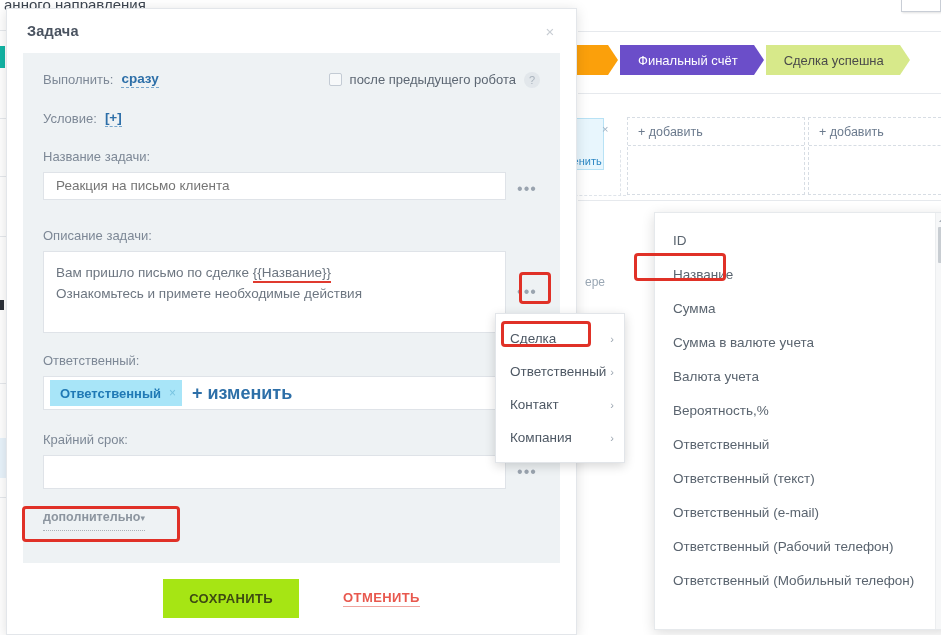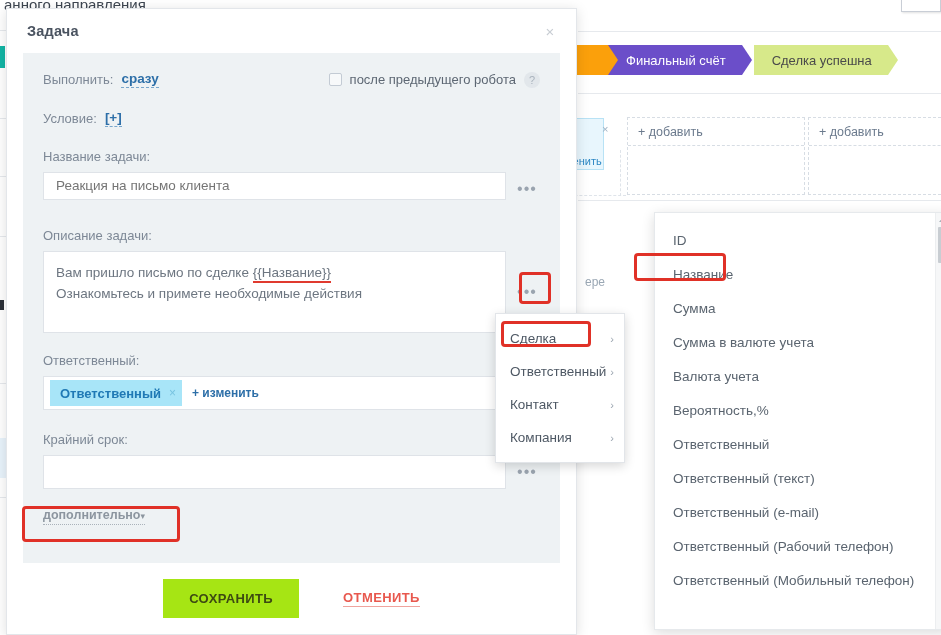--- a/index.html
+++ b/index.html
@@ -137,29 +137,29 @@
   .resp-input {
     flex: 1; height: 34px; background: #fff; border: 1px solid #dfe3e8;
     display: flex; align-items: center; padding: 0 6px; gap: 10px;
   }
   .resp-tag {
     background: #a8e5f8; color: #1f79b5; font-size: 13px; font-weight: bold;
     height: 26px; display: flex; align-items: center; padding: 0 6px 0 10px; gap: 8px;
   }
   .resp-tag-x { color: #77c3e0; font-size: 12px; font-weight: normal; cursor: pointer; }
   .resp-change {
-    color: #2d6fa8; font-size: 12px; font-weight: bold; cursor: pointer; white-space: nowrap; text-align: right;
+    color: #2d6fa8; font-size: 18px; font-weight: bold; cursor: pointer; white-space: nowrap; text-align: right;
   }
   .date-input {
     flex: 1; height: 34px; background: #fff; border: 1px solid #dfe3e8;
   }
 
   .more-link {
     display: inline-block; font-size: 12.5px; font-weight: bold; color: #8c959f;
-    border-bottom: 1px dotted #aab2ba; cursor: pointer; line-height: 15px;
+    border-bottom: 1px dotted #aab2ba; cursor: pointer; line-height: 24px;
   }
   .caret-dn { font-size: 9px; }
 
   .btn-save {
     background: #a6e514; color: #3d4a12; font-size: 13px; font-weight: bold;
     letter-spacing: .4px; border: none; padding: 12px 26px; cursor: pointer;
     font-family: inherit;
   }
   .btn-cancel {
     color: #e8584e; font-size: 13px; font-weight: bold; letter-spacing: .4px;
@@ -224,21 +224,21 @@
     <div class="bg-top-text">анного направления</div>
 
     <div class="bg-hline" style="left:578px; top:31px; width:363px;"></div>
     <div class="bg-hline" style="left:578px; top:93px; width:363px;"></div>
     <div class="bg-hline" style="left:578px; top:200px; width:363px;"></div>
 
     <div class="stage-row">
       <div class="stage orange" style="width:48px; padding:0;">
         <span></span>
       </div>
-      <div class="stage purple" style="">
+      <div class="stage purple" style="margin-left:12px;">
         <span>Финальный счёт</span>
       </div>
       <div class="stage lime" style="margin-left:12px;">
         <span>Сделка успешна</span>
       </div>
     </div>
 
     <div class="mini-tag" style="left:560px; top:118px; width:44px; height:52px;">
       <span>менить</span>
     </div>

